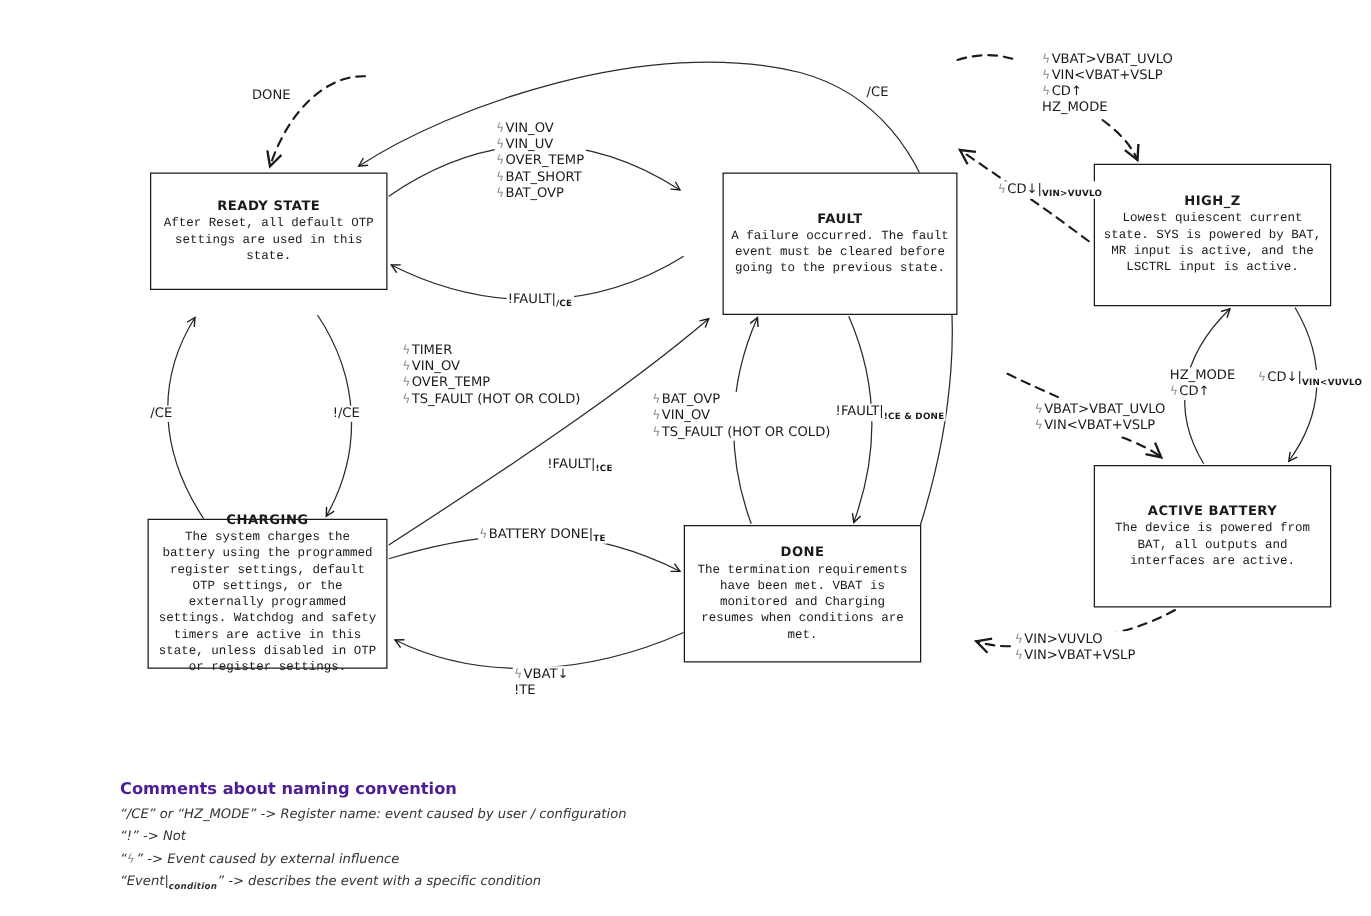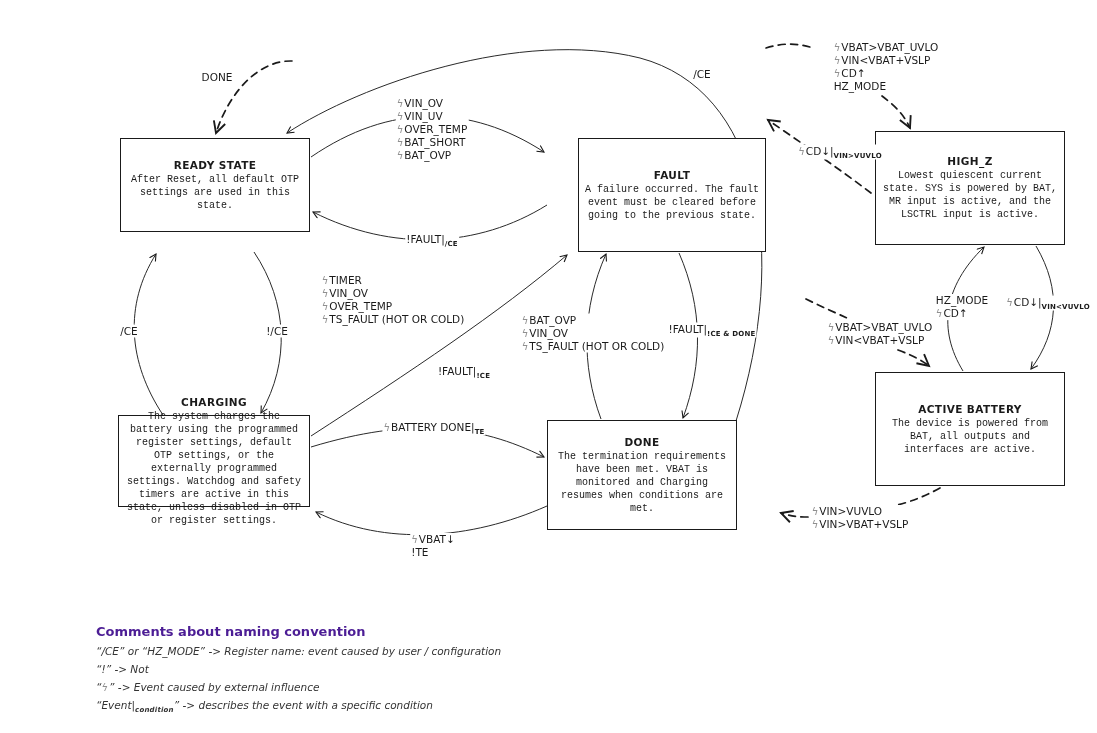--- a/index.html
+++ b/index.html
@@ -74,21 +74,21 @@
   <div class="state" style="left:578px;top:138px;width:188px;height:114px">
     <div class="state-title">FAULT</div>
     <div class="state-body">A failure occurred.  The fault event must be cleared before going to the previous state.</div>
   </div>
 
   <div class="state" style="left:875px;top:131px;width:190px;height:114px">
     <div class="state-title">HIGH_Z</div>
     <div class="state-body">Lowest quiescent current state.  SYS is powered by BAT, MR input is active, and the LSCTRL input is active.</div>
   </div>
 
-  <div class="state" style="left:118px;top:415px;width:192px;height:92px">
+  <div class="state" style="left:118px;top:415px;width:192px;height:120px">
     <div class="state-title">CHARGING</div>
     <div class="state-body">The system charges the battery using the programmed register settings, default OTP settings, or the externally programmed settings.  Watchdog and safety timers are active in this state, unless disabled in OTP or register settings.</div>
   </div>
 
   <div class="state" style="left:547px;top:420px;width:190px;height:110px">
     <div class="state-title">DONE</div>
     <div class="state-body">The termination requirements have been met.  VBAT is monitored and Charging resumes when conditions are met.</div>
   </div>
 
   <div class="state" style="left:875px;top:372px;width:190px;height:114px">

